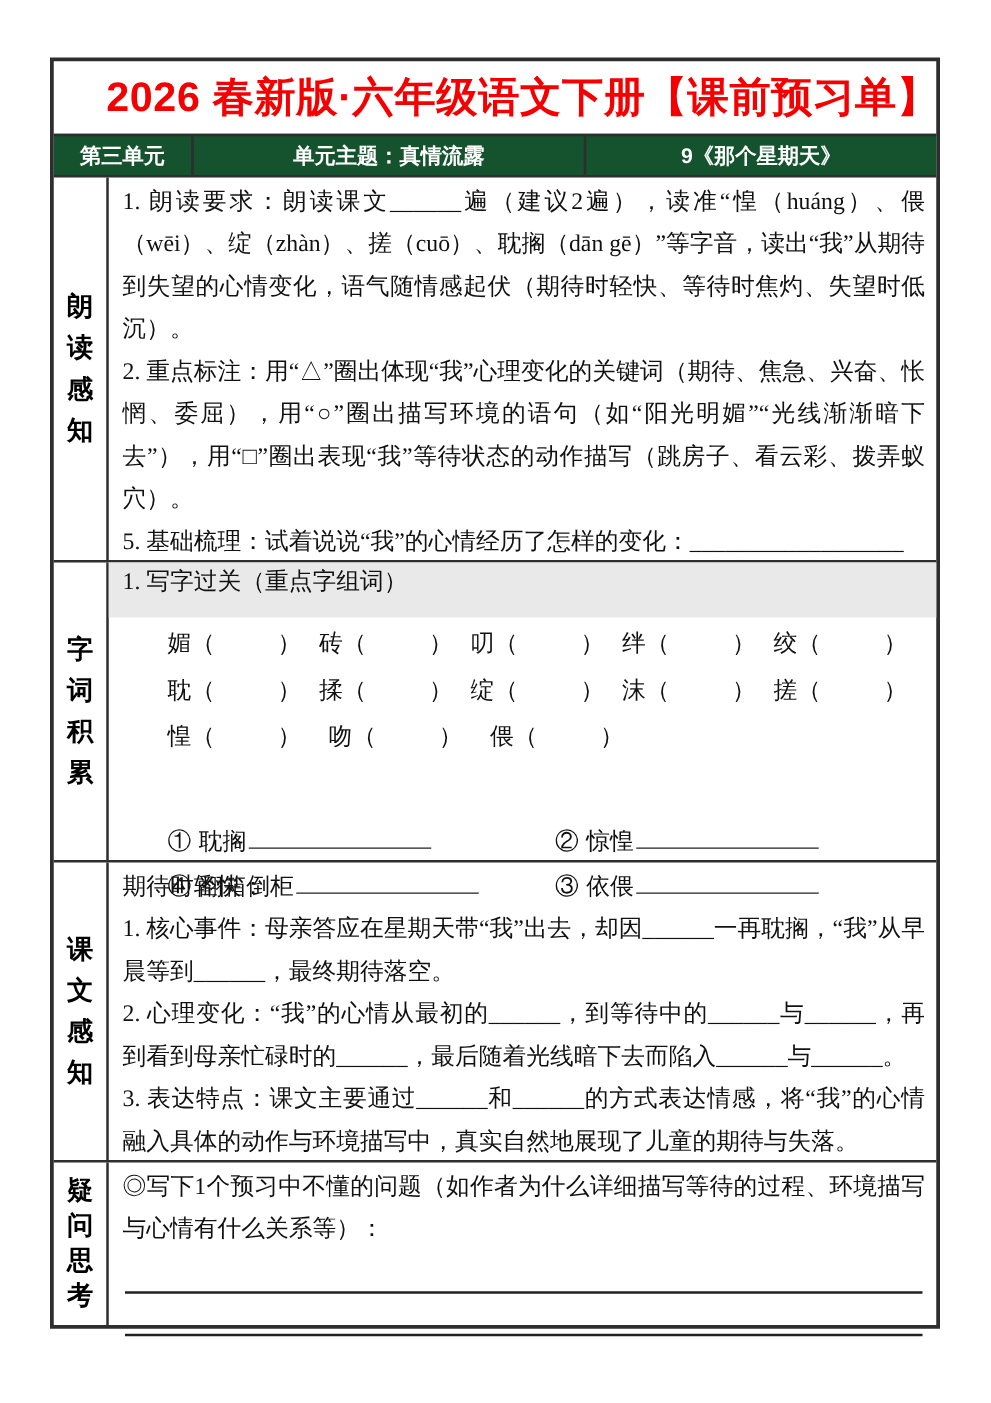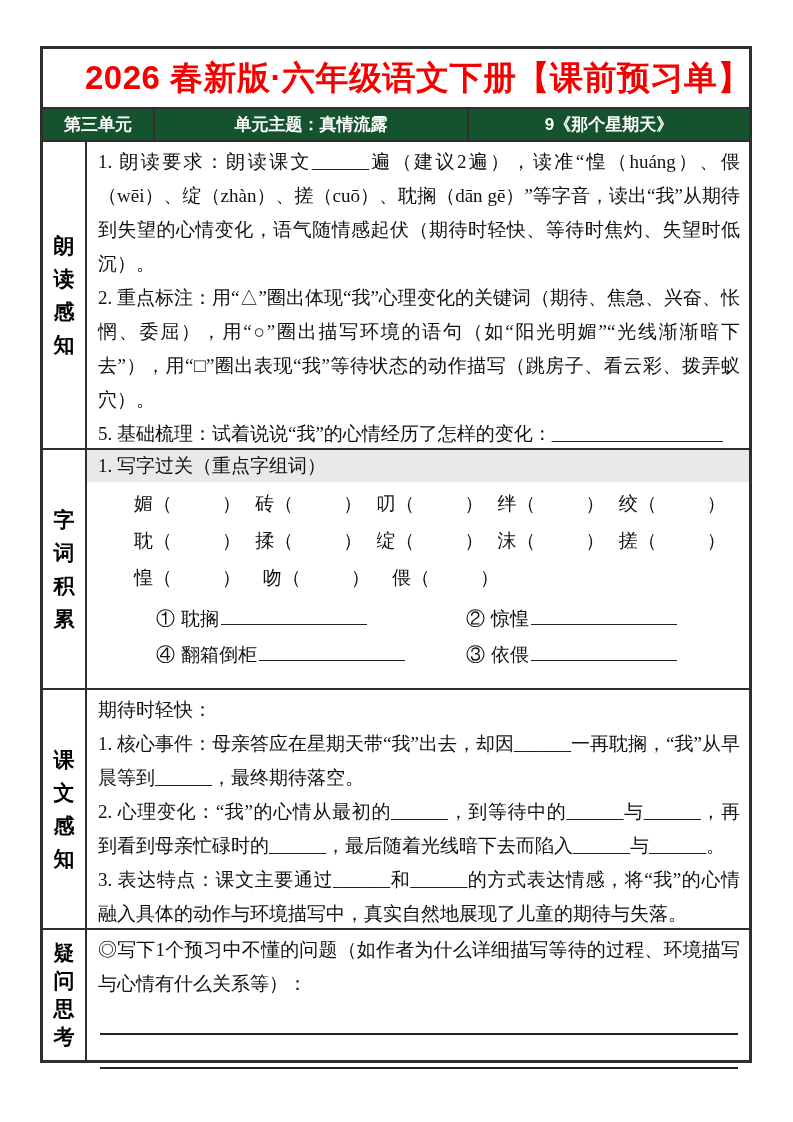--- a/index.html
+++ b/index.html
@@ -62,30 +62,31 @@
   .content-cell {
     flex: 1; min-width: 0;
     padding: 3px 9px 2px 11px;
     font-size: 19px; line-height: 34px;
   }
   .para { text-align: justify; }
   
   .words-cell { padding: 0; }
   .shade-bar {
     background: #e9e9e9;
-    padding: 2px 9px 2px 11px;
+    padding: 2px 9px 14px 11px;
     font-size: 19px; line-height: 28px;
   }
   .char-grid { padding: 3px 9px 2px 47px; }
   .char-row { display: flex; height: 37px; line-height: 37px; }
   .char-cell { width: 129px; white-space: nowrap; }
   .paren-blank { display: inline-block; width: 50px; }
   .word-grid {
     display: grid; grid-template-columns: 310px 1fr;
-    padding: 3px 9px 0 69px;
+    padding: 3px 9px 0 47px;
+    margin-top: 43px;
   }
   .word-item { line-height: 36px; white-space: nowrap; }
   .word-num { margin-right: 6px; }
   .word-blank {
     display: inline-block; width: 146px; height: 0.9em;
     border-bottom: 1.6px solid #222; margin-left: 2px;
     vertical-align: baseline;
   }
   
   .answer-line {

